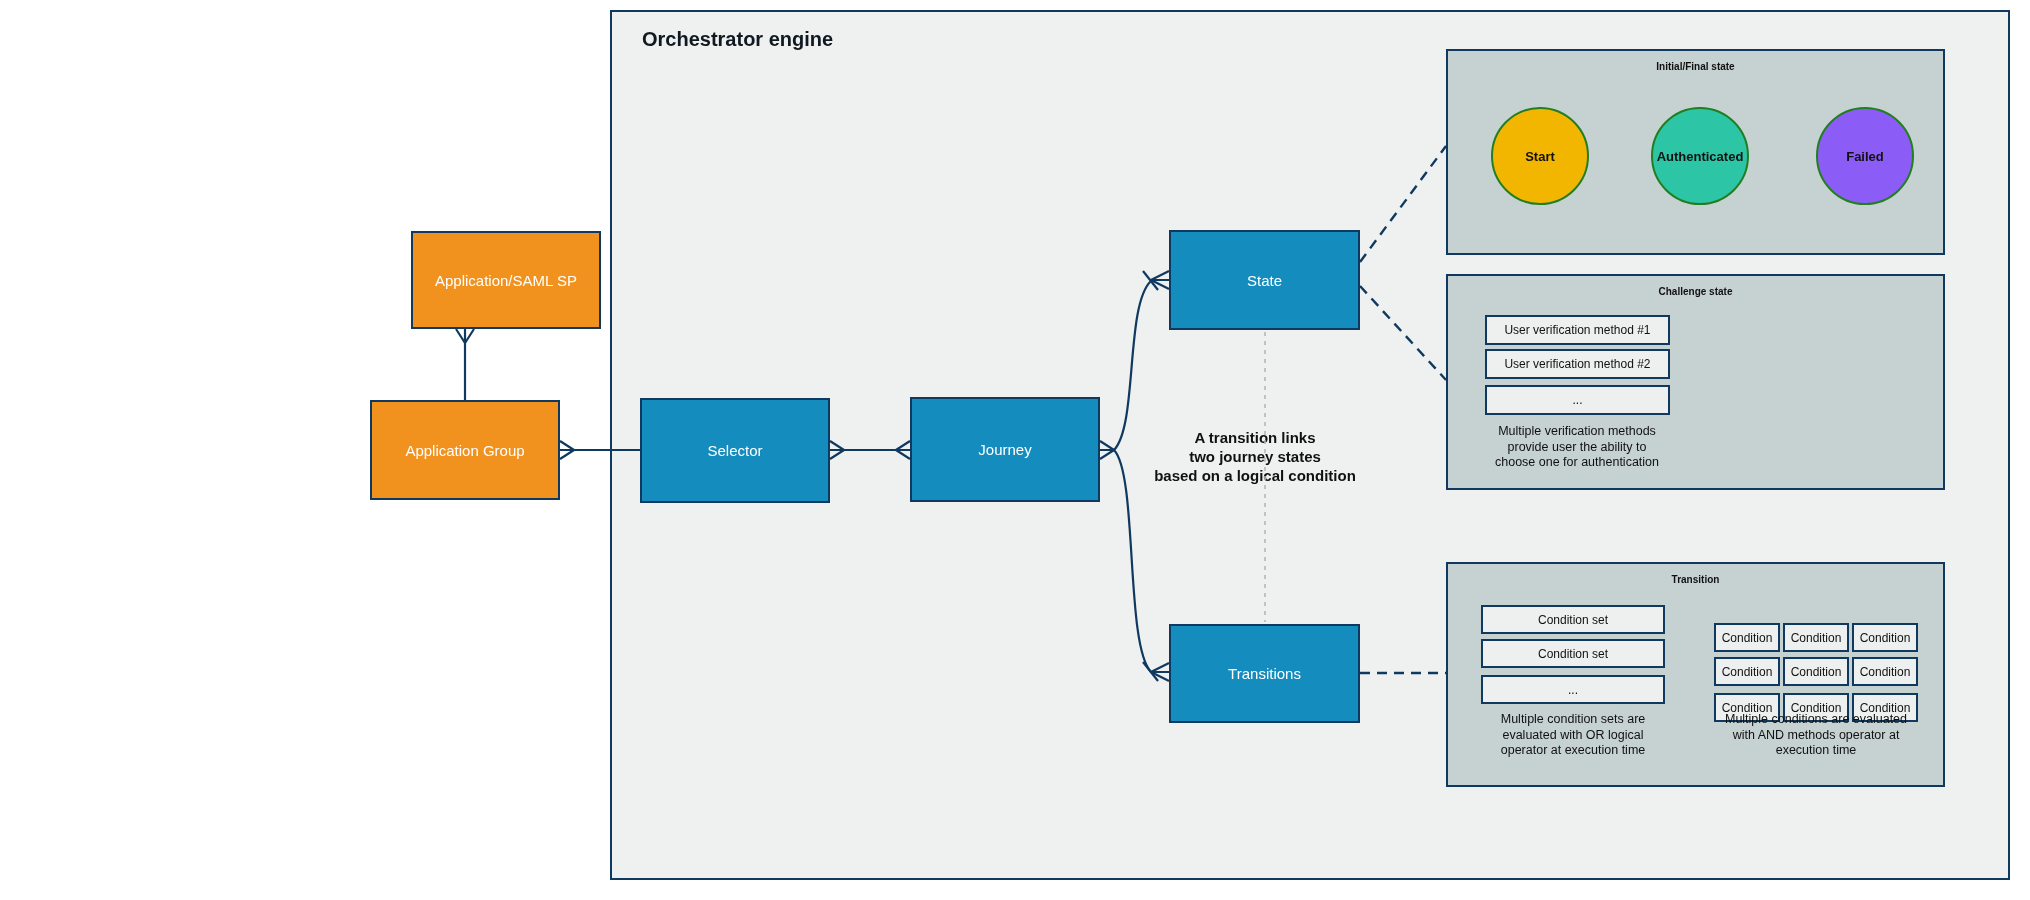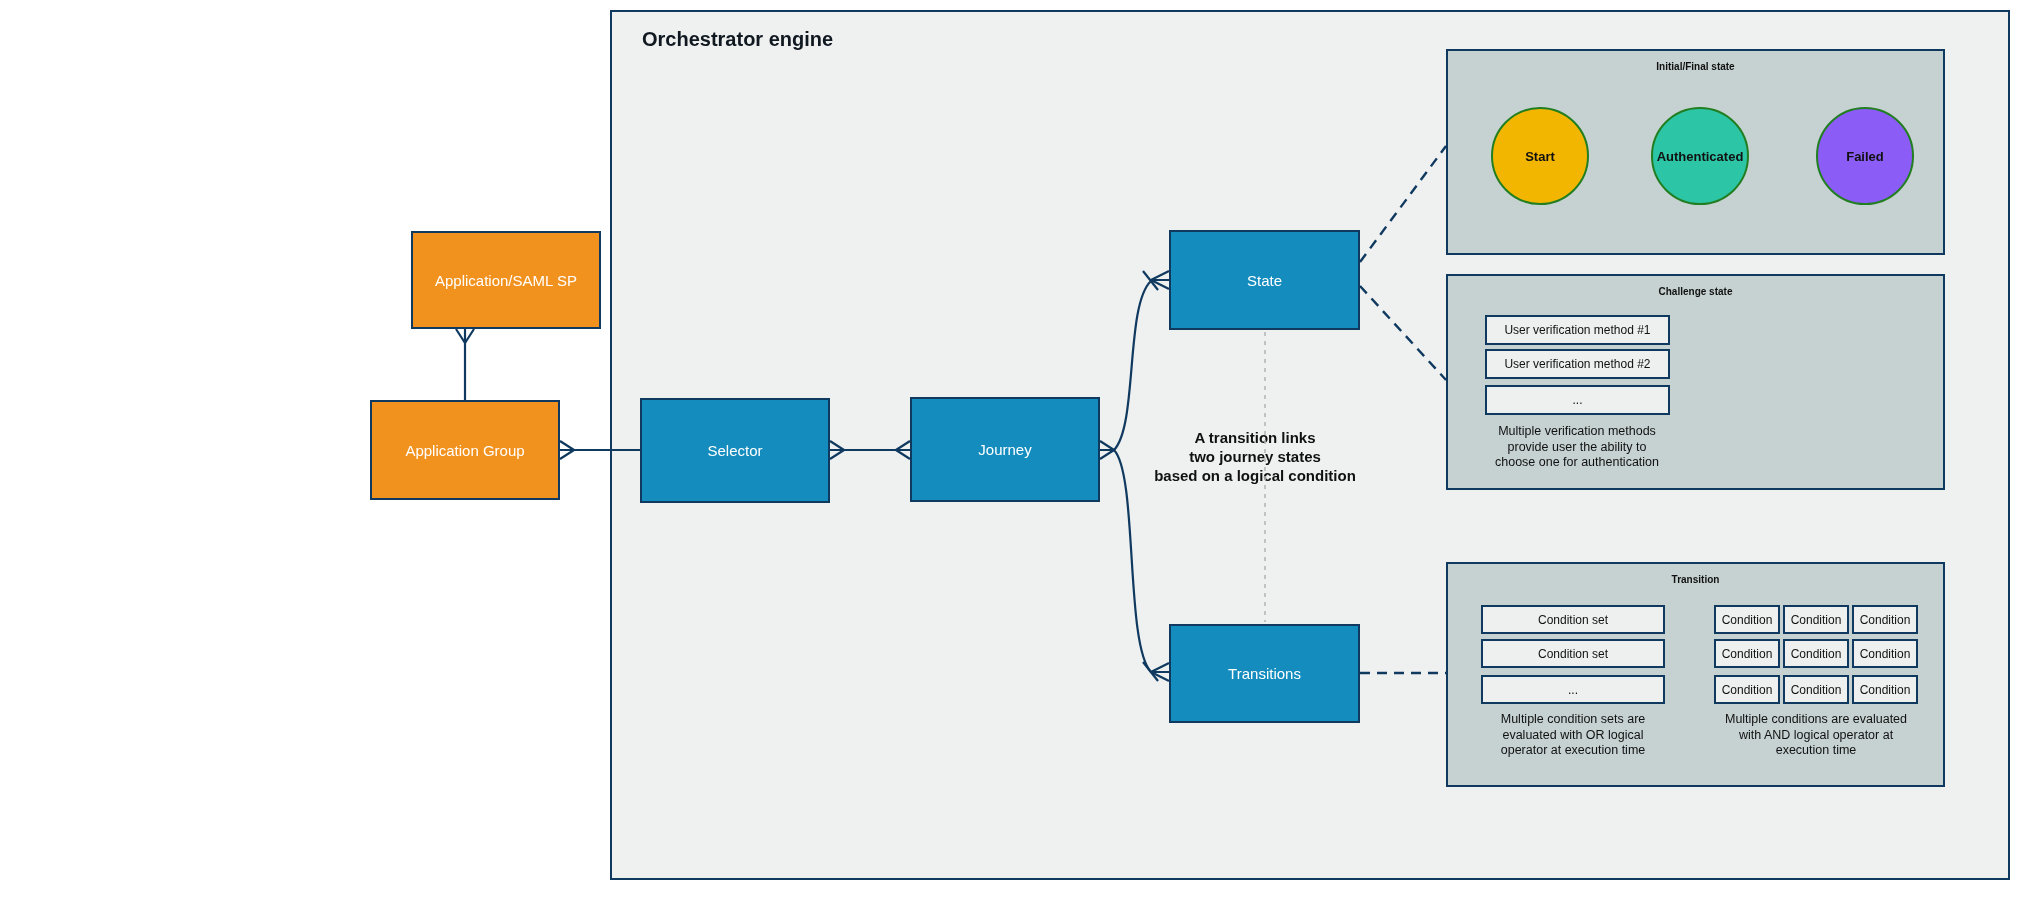--- a/index.html
+++ b/index.html
@@ -23,21 +23,21 @@
 
   .circle{position:absolute;width:98px;height:98px;border-radius:50%;
     border:2.5px solid #217E21;box-sizing:border-box;display:flex;align-items:center;
     justify-content:center;font-size:13px;font-weight:bold;color:#111111;}
 
   .mini-box{position:absolute;background:#EEEFEF;border:2px solid #10395F;box-sizing:border-box;
     display:flex;align-items:center;justify-content:center;font-size:12px;color:#111111;}
 
   .caption{position:absolute;text-align:center;font-size:12.5px;color:#111111;line-height:15.5px;}
 
-  .cond-row{position:absolute;display:flex;gap:3px;}
+  .cond-row{position:absolute;display:flex;gap:3px;margin-top:18px;}
   .cond-cell{flex:1;background:#EEEFEF;border:2px solid #10395F;box-sizing:border-box;
     display:flex;align-items:center;justify-content:center;font-size:12px;color:#111111;height:100%;}
 
   svg.connectors{position:absolute;left:0;top:0;pointer-events:none;}
   .ln{stroke:#10395F;stroke-width:2.2;fill:none;}
   .dash{stroke:#10395F;stroke-width:2.4;fill:none;stroke-dasharray:10 7;}
   .gdash{stroke:#B5B9B9;stroke-width:1.6;fill:none;stroke-dasharray:4 5;}
 </style>
 </head>
 <body>
@@ -134,21 +134,21 @@
       <div class="cond-cell">Condition</div>
     </div>
 
     <div class="caption" style="left:10px;top:148px;width:230px;">
       <div>Multiple condition sets are</div>
       <div>evaluated with OR logical</div>
       <div>operator at execution time</div>
     </div>
     <div class="caption" style="left:258px;top:148px;width:220px;">
       <div>Multiple conditions are evaluated</div>
-      <div>with AND logical operator at</div>
+      <div>with AND methods operator at</div>
       <div>execution time</div>
     </div>
   </div>
 
   <svg class="connectors" width="2030" height="900" viewBox="0 0 2030 900">
 
     <path class="ln" d="M465,329 L465,400"></path>
     <path class="ln" d="M456,329 L465,343 M474,329 L465,343"></path>
 
     <path class="ln" d="M560,450 L640,450"></path>

